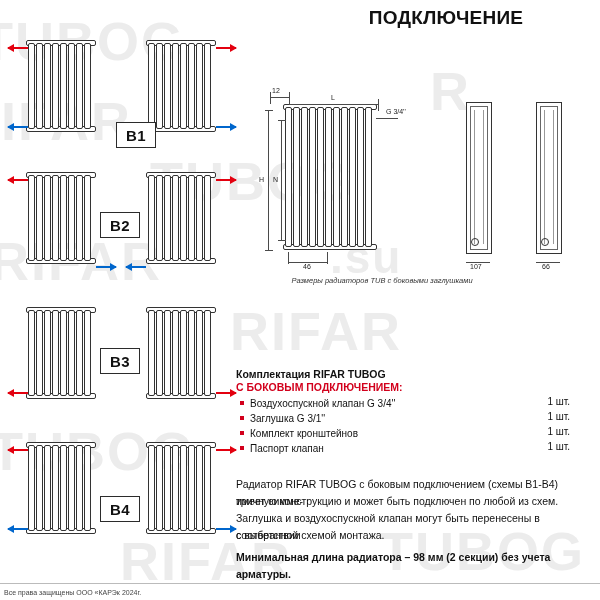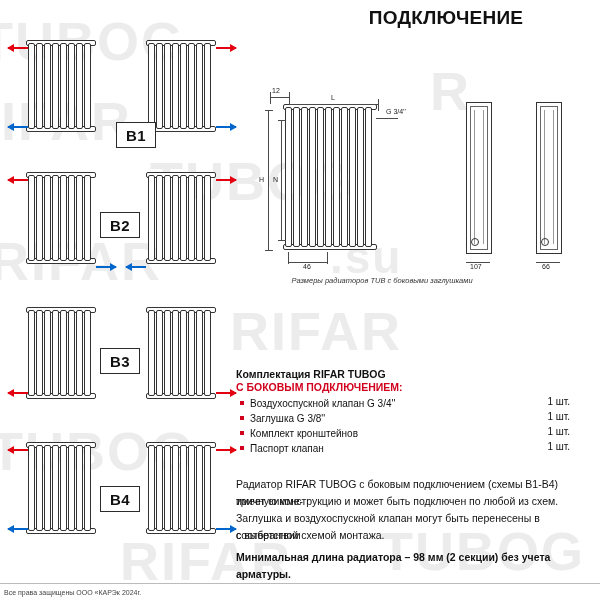--- a/index.html
+++ b/index.html
@@ -293,21 +293,21 @@
     </div>
     <div class="arrow red right" style="left:216px;top:449px;width:20px;">
       <div class="ln" style="left:0;right:0;"></div>
         <div class="hd"></div>
     </div>
     <div class="arrow blue right" style="left:216px;top:528px;width:20px;">
       <div class="ln" style="left:0;right:0;"></div>
         <div class="hd"></div>
     </div>
 
-    <div class="label-box" style="left:100px;top:486px;width:38px;height:24px;">B4</div>
+    <div class="label-box" style="left:100px;top:496px;width:38px;height:24px;">B4</div>
   </div>
 
   <div>
 
     <div class="rad" style="left:285px;top:102px;width:90px;height:150px;">
       <div class="rail top"></div>
       <div class="rail bot"></div>
       <div class="col" style="left:0px;"></div>
         <div class="col" style="left:8px;"></div>
       <div class="col" style="left:16px;"></div>
@@ -370,21 +370,21 @@
 
   <div class="tx b" style="left:236px;top:366px;">Комплектация RIFAR TUBOG</div>
   <div class="tx red" style="left:236px;top:379px;">С БОКОВЫМ ПОДКЛЮЧЕНИЕМ:</div>
 
   <div class="bullet" style="left:240px;top:396px;">
     <span class="sq"></span><span>Воздухоспускной клапан G 3/4''</span>
   </div>
   <div class="qty" style="left:530px;top:396px;">1 шт.</div>
 
   <div class="bullet" style="left:240px;top:411px;">
-    <span class="sq"></span><span>Заглушка G 3/8''</span>
+    <span class="sq"></span><span>Заглушка G 3/1''</span>
   </div>
   <div class="qty" style="left:530px;top:411px;">1 шт.</div>
 
   <div class="bullet" style="left:240px;top:426px;">
     <span class="sq"></span><span>Комплект кронштейнов</span>
   </div>
   <div class="qty" style="left:530px;top:426px;">1 шт.</div>
 
   <div class="bullet" style="left:240px;top:441px;">
     <span class="sq"></span><span>Паспорт клапан</span>

